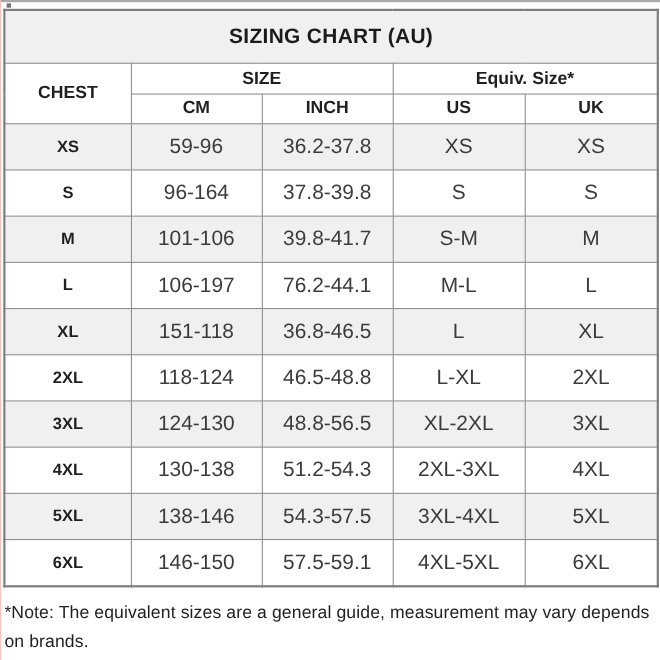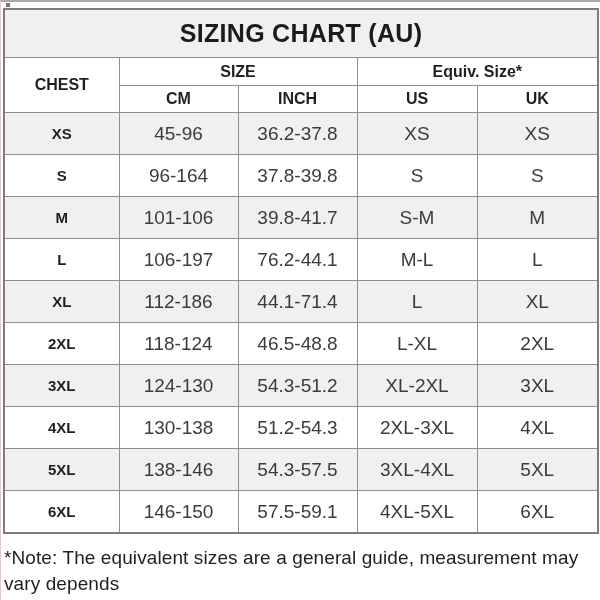--- a/index.html
+++ b/index.html
@@ -52,21 +52,21 @@
     text-align: center;
     vertical-align: middle;
     padding: 0;
     overflow: hidden;
     white-space: nowrap;
   }
 
   tr.title-row th {
     height: 47px;
     background: #f0f0f0;
-    font-size: 25px;
+    font-size: 19px;
     font-weight: bold;
     color: #1b1b1b;
     letter-spacing: 0.3px;
   }
   tr.group-row th,
   tr.sub-row th {
     background: #ffffff;
     font-size: 16px;
     font-weight: bold;
     color: #1f1f1f;
@@ -88,21 +88,21 @@
     font-size: 15px;
     font-weight: bold;
     color: #1f1f1f;
   }
 
   .note {
     position: absolute;
     left: 4px;
     top: 545px;
     width: 592px;
-    font-size: 19px;
+    font-size: 16px;
     line-height: 26px;
     color: #1f1f1f;
     letter-spacing: 0.1px;
   }
 </style>
 </head>
 <body>
 
 <div class="top-edge"></div>
 <div class="left-edge"></div>
@@ -128,21 +128,21 @@
     <tr class="sub-row">
       <th>CM</th>
       <th>INCH</th>
       <th>US</th>
       <th>UK</th>
     </tr>
   </thead>
   <tbody>
       <tr>
         <td class="size-cell">XS</td>
-        <td>45-96</td>
+        <td>59-96</td>
         <td>36.2-37.8</td>
         <td>XS</td>
         <td>XS</td>
       </tr>
       <tr>
         <td class="size-cell">S</td>
         <td>96-164</td>
         <td>37.8-39.8</td>
         <td>S</td>
         <td>S</td>
@@ -156,36 +156,36 @@
       </tr>
       <tr>
         <td class="size-cell">L</td>
         <td>106-197</td>
         <td>76.2-44.1</td>
         <td>M-L</td>
         <td>L</td>
       </tr>
       <tr>
         <td class="size-cell">XL</td>
-        <td>112-186</td>
-        <td>44.1-71.4</td>
+        <td>151-118</td>
+        <td>36.8-46.5</td>
         <td>L</td>
         <td>XL</td>
       </tr>
       <tr>
         <td class="size-cell">2XL</td>
         <td>118-124</td>
         <td>46.5-48.8</td>
         <td>L-XL</td>
         <td>2XL</td>
       </tr>
       <tr>
         <td class="size-cell">3XL</td>
         <td>124-130</td>
-        <td>54.3-51.2</td>
+        <td>48.8-56.5</td>
         <td>XL-2XL</td>
         <td>3XL</td>
       </tr>
       <tr>
         <td class="size-cell">4XL</td>
         <td>130-138</td>
         <td>51.2-54.3</td>
         <td>2XL-3XL</td>
         <td>4XL</td>
       </tr>
@@ -201,13 +201,14 @@
         <td>146-150</td>
         <td>57.5-59.1</td>
         <td>4XL-5XL</td>
         <td>6XL</td>
       </tr>
     </tbody>
 </table>
 
 <div class="note">
   <div>*Note: The equivalent sizes are a general guide, measurement may vary depends</div>
+  <div>on brands.</div>
 </div>
 
 </body></html>

